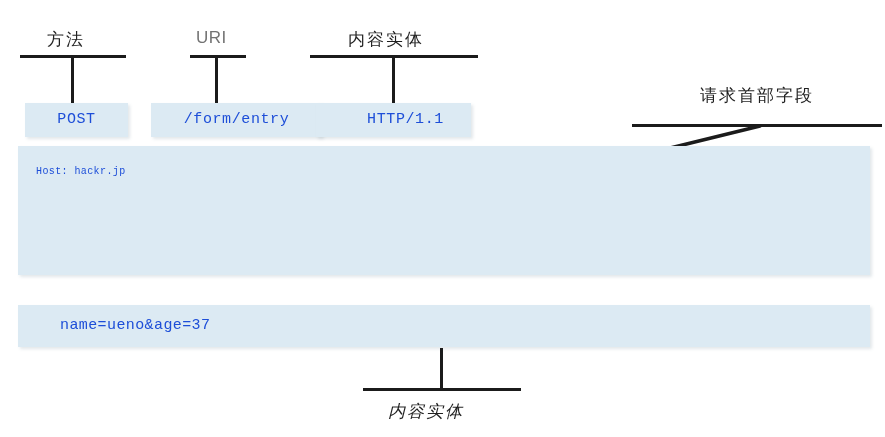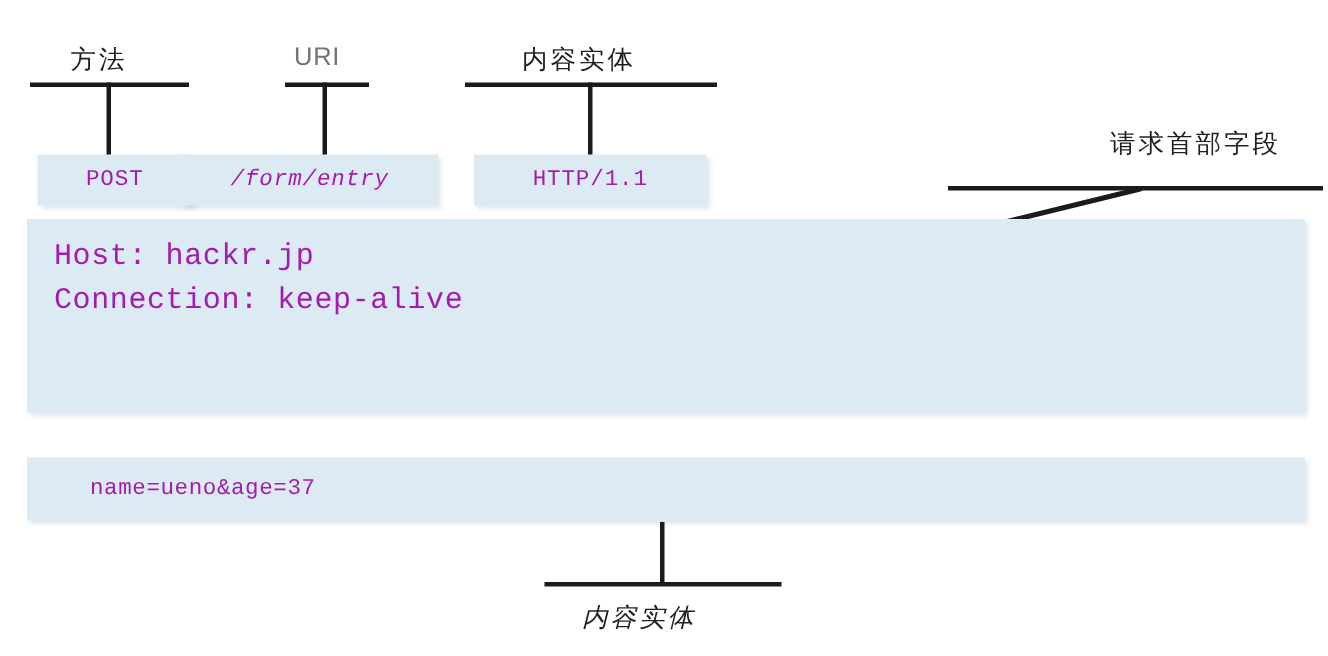--- a/index.html
+++ b/index.html
@@ -24,32 +24,32 @@
     background: #dceaf3;
     box-sizing: border-box;
   }
   .panel-shadow {
     box-shadow: 2px 2px 3px rgba(150,170,180,0.28);
   }
 
   
   .mono {
     font-family: "Liberation Mono", "DejaVu Sans Mono", monospace;
-    color: #a21caf;
+    color: #1d4ed8;
     white-space: pre;
   }
   .req-token {
     position: absolute;
     font-size: 15px;
     line-height: 34px;
     height: 34px;
     letter-spacing: 0.6px;
   }
   .hdr-line {
-    font-size: 20px;
+    font-size: 10px;
     line-height: 29px;
     letter-spacing: 0.4px;
   }
   .body-line {
     font-size: 15px;
     line-height: 42px;
     letter-spacing: 0.4px;
     margin-left: 24px;
   }
 
@@ -96,37 +96,36 @@
   <div class="rule rule-v" style="left:215px; top:55px; height:50px;"></div>
 
   <div class="cjk-label" style="left:348px; top:28px;">内容实体</div>
   <div class="rule rule-h" style="left:310px; top:55px; width:168px;"></div>
   <div class="rule rule-v" style="left:392px; top:55px; height:50px;"></div>
 
   <div class="panel panel-shadow" style="left:25px; top:103px; width:103px; height:34px;">
     <div class="mono req-token" style="left:0; top:0; width:103px; text-align:center;">POST</div>
   </div>
 
-  <div class="panel panel-shadow" style="left:121px; top:103px; width:171px; height:34px;font-style:italic;">
+  <div class="panel panel-shadow" style="left:151px; top:103px; width:171px; height:34px;">
     <div class="mono req-token" style="left:0; top:0; width:171px; text-align:center;">/form/entry</div>
   </div>
 
   <div class="panel panel-shadow" style="left:316px; top:103px; width:155px; height:34px;">
-    <div class="mono req-token" style="left:0; top:0; width:155px; text-align:center;">HTTP/1.1</div>
+    <div class="mono req-token" style="left:12px; top:0; width:155px; text-align:center;">HTTP/1.1</div>
   </div>
 
-  <div class="cjk-label" style="left:740px; top:84px;">请求首部字段</div>
+  <div class="cjk-label" style="left:700px; top:84px;">请求首部字段</div>
   <div class="rule rule-h" style="left:632px; top:124px; width:250px;"></div>
   <svg class="pointer" style="left:655px; top:124px;" width="110" height="30" viewBox="0 0 110 30">
     <path d="M 105 2 L 3 27" stroke="#1b1b1b" stroke-width="3.5" fill="none" stroke-linecap="round"></path>
   </svg>
 
   <div class="panel panel-shadow" style="left:18px; top:146px; width:852px; height:129px;">
     <div class="mono hdr-line" style="position:absolute; left:18px; top:11px;">Host: hackr.jp</div>
-    <div class="mono hdr-line" style="position:absolute; left:18px; top:40px;">Connection: keep-alive</div>
   </div>
 
   <div class="panel panel-shadow" style="left:18px; top:305px; width:852px; height:42px;">
     <div class="mono body-line" style="position:absolute; left:18px; top:0;">name=ueno&amp;age=37</div>
   </div>
 
   <div class="rule rule-v" style="left:440px; top:348px; height:42px;"></div>
   <div class="rule rule-h" style="left:363px; top:388px; width:158px;"></div>
   <div class="cjk-label" style="left:388px; top:400px;font-style:italic;">内容实体</div>
 

